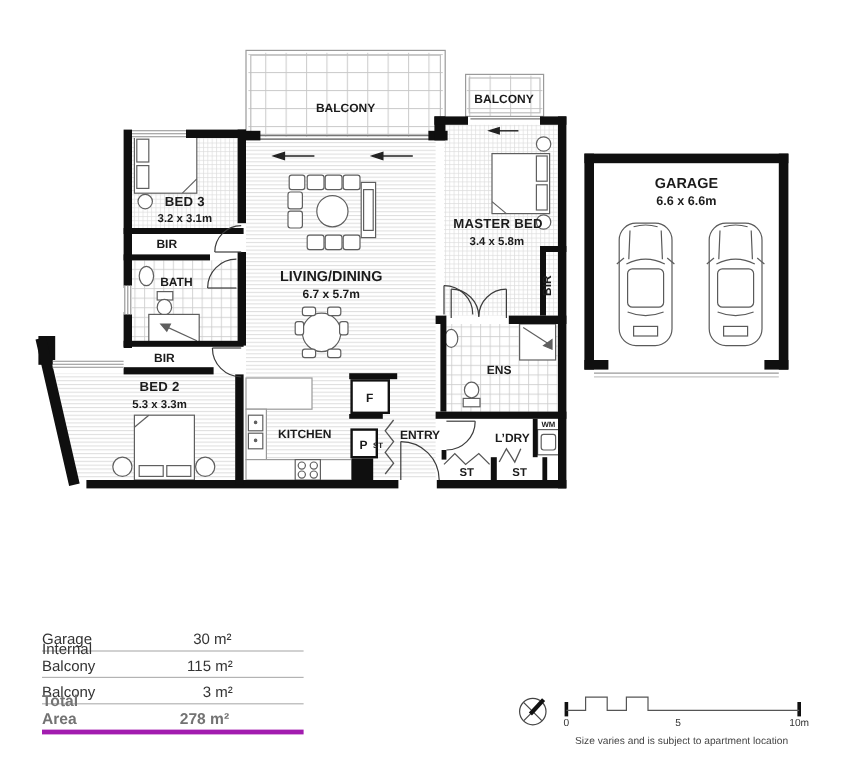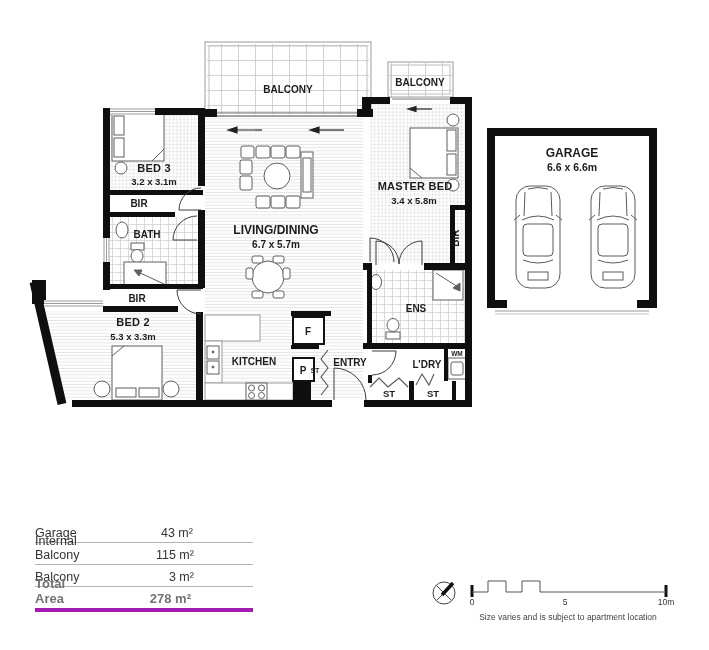--- a/index.html
+++ b/index.html
@@ -1,17 +1,17 @@
 <!DOCTYPE html>
 <html><head>
 <meta charset="utf-8">
 <style>
   html,body{margin:0;padding:0;background:#ffffff;}
   #stage{position:relative;width:709px;height:650px;background:#ffffff;overflow:hidden;
-         font-family:"Liberation Sans","DejaVu Sans",sans-serif;border-radius:11px;}
+         font-family:"Liberation Sans","DejaVu Sans",sans-serif;}
   #plan-svg{position:absolute;left:0;top:0;}
   svg text{font-family:"Liberation Sans","DejaVu Sans",sans-serif;fill:#1b1b1b;font-weight:bold;}
   .room-name{font-size:11px;letter-spacing:.2px;}
   .room-dims{font-size:9.5px;}
   .big-name{font-size:12px;}
   .small-tag{font-size:10px;}
   .tiny-tag{font-size:6.5px;}
   .scale-num{font-size:8.5px;font-weight:normal;fill:#333;}
   .scale-cap{font-size:8.5px;font-weight:normal;fill:#444;}
   
@@ -321,21 +321,21 @@
     <text x="472" y="605" class="scale-num" text-anchor="middle">0</text>
     <text x="565" y="605" class="scale-num" text-anchor="middle">5</text>
     <text x="666" y="605" class="scale-num" text-anchor="middle">10m</text>
     <text x="568" y="620" class="scale-cap" text-anchor="middle">Size varies and is subject to apartment location</text>
   </g>
 </svg>
 
 <div id="area-table">
   <div class="arow">
     <span class="lbl">Garage</span>
-    <span class="val">43 m²</span>
+    <span class="val">30 m²</span>
     <span class="sp"></span>
   </div>
   <div class="arow">
     <span class="lbl">Internal Balcony</span>
     <span class="val">115 m²</span>
     <span class="sp"></span>
   </div>
   <div class="arow">
     <span class="lbl">Balcony</span>
     <span class="val">3 m²</span>

